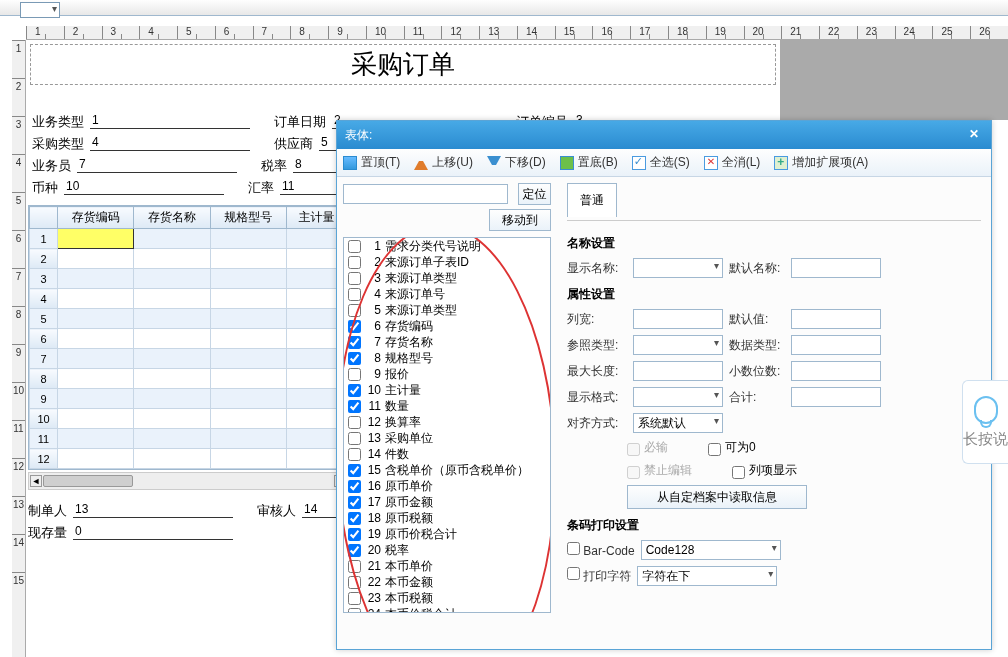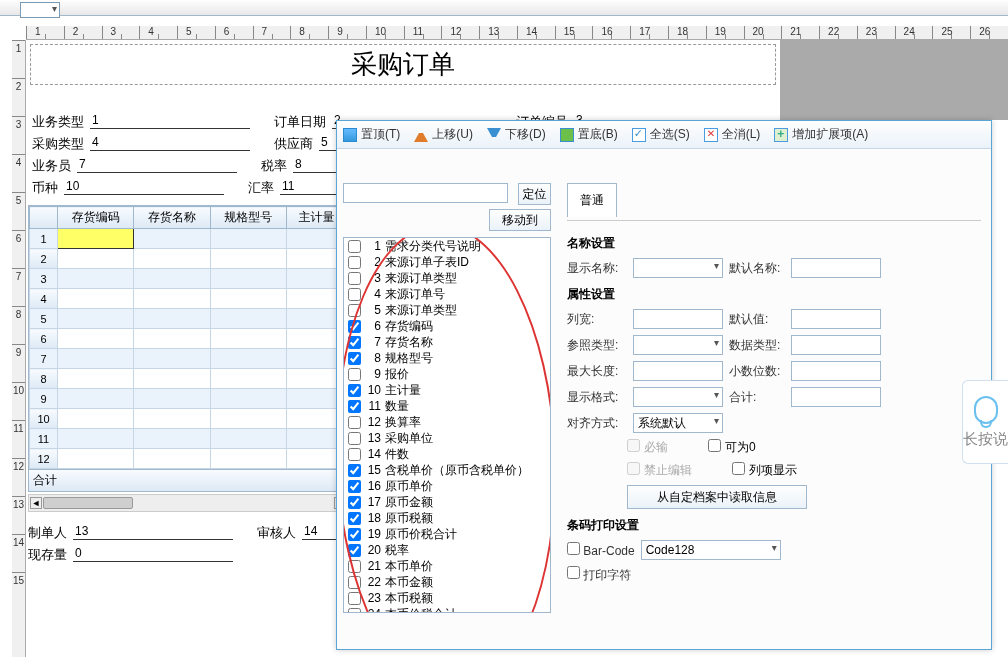--- a/index.html
+++ b/index.html
@@ -45,41 +45,41 @@
 .ic-down{width:0;height:0;border-left:5px solid transparent;border-right:5px solid transparent;border-top:9px solid #3a8fd0}
 .ic-bot{background:#6cc04a;border:1px solid #3a8fd0}
 .ic-chk{border:1px solid #4a9be0;position:relative;background:#fff}
 .ic-chk::after{content:"✓";position:absolute;left:1px;top:-2px;color:#3a8fd0;font-size:11px}
 .ic-x{border:1px solid #4a9be0;position:relative;background:#fff}
 .ic-x::after{content:"✕";position:absolute;left:2px;top:-1px;color:#d33;font-size:10px}
 .ic-add{border:1px solid #4a9be0;position:relative;background:#dff0d0}
 .ic-add::after{content:"+";position:absolute;left:2px;top:-2px;color:#3a8;font-size:12px;font-weight:bold}
 .dlg-body{position:absolute;top:56px;left:0;right:0;bottom:30px;display:flex}
 .left-pane{width:220px;padding:6px;display:flex;flex-direction:column}
-.search-row{display:flex;gap:10px;margin-bottom:4px;justify-content:flex-end}
+.search-row{display:flex;gap:10px;margin-bottom:4px;align-items:center;justify-content:flex-end}
 .search-row input{flex:1;height:20px;border:1px solid #9fb8ce;padding:0 4px}
 .mini-btn{height:22px;width:62px;border:1px solid #9fb8ce;background:linear-gradient(#fefefe,#eaf2f9);cursor:pointer;font-size:12px}
 .listbox{flex:1;border:1px solid #9fb8ce;background:#fff;overflow-y:scroll;overflow-x:hidden;position:relative;margin-top:2px}
 .listbox .item{display:flex;align-items:center;padding:0 4px;height:16px;font-size:12px;white-space:nowrap}
 .listbox .item input{margin-right:2px}
 .listbox .item .num{width:18px;text-align:right;margin-right:4px}
 .red-ellipse{position:absolute;pointer-events:none;border:2px solid #d33;border-radius:50%;width:220px;height:470px;left:-8px;top:-14px;transform:rotate(-2deg)}
 .right-pane{flex:1;padding:6px 10px;position:relative}
 .tab{display:inline-block;border:1px solid #9fb8ce;border-bottom:none;background:#fff;padding:8px 12px;font-size:12px;margin-bottom:-1px}
 .section{border-top:1px solid #ccc;padding-top:6px;margin-top:4px}
 .sec-title{font-weight:bold;font-size:12px;margin:8px 0 6px 0}
 .prop-row{display:flex;align-items:center;gap:6px;margin-bottom:6px}
 .prop-row label{width:60px;text-align:left;font-size:12px;color:#333}
 .prop-row .lbl2{width:56px}
 .prop-input{height:20px;border:1px solid #9fb8ce;background:#fff;width:90px;padding:0 4px}
 .combo{position:relative;display:inline-block}
 .combo::after{content:"▾";position:absolute;right:4px;top:2px;font-size:10px;color:#555;pointer-events:none}
 .combo .prop-input{padding-right:16px}
 .chk-row{display:flex;gap:40px;margin:6px 0 6px 60px}
-.chk-row label{display:flex;align-items:flex-start;gap:4px;font-size:12px}
+.chk-row label{display:flex;align-items:flex-end;gap:4px;font-size:12px}
 .chk-row input[disabled]+span{color:#aaa}
 .long-btn{width:180px;height:24px;border:1px solid #9fb8ce;background:linear-gradient(#fefefe,#eaf2f9);cursor:pointer;font-size:12px;margin:6px 0 6px 60px;display:block}
 .dlg-footer{position:absolute;bottom:0;left:0;right:0;height:30px;background:#f4f4f4;border-top:1px solid #ccc;display:flex;justify-content:flex-end;align-items:center;padding:0 10px;gap:10px}
 .dlg-footer button{width:70px;height:22px;border:1px solid #9fb8ce;background:linear-gradient(#fefefe,#eaf2f9);cursor:pointer;font-size:12px}
 
 .voice{position:absolute;right:0;top:380px;width:46px;height:84px;background:#fff;border:1px solid #d0e0ef;border-right:none;border-radius:6px 0 0 6px;display:flex;flex-direction:column;align-items:center;justify-content:center;gap:6px}
 .voice .mic{width:24px;height:28px;border:2px solid #6bc0f0;border-radius:12px;position:relative}
 .voice .mic::after{content:"";position:absolute;left:4px;right:4px;bottom:-6px;height:6px;border:2px solid #6bc0f0;border-top:none;border-radius:0 0 10px 10px}
 .voice span{font-size:15px;color:#888}
 .grayarea{position:absolute;left:780px;top:40px;width:228px;height:80px;background:#aaa}
@@ -278,21 +278,20 @@
           <tr>
             <td class="rownum">12</td>
             <td></td>
             <td></td>
             <td></td>
             <td></td>
           </tr>
         </tbody>
       </table>
   </div>
-  <div class="grid-footer" style="width:320px">合计</div>
   <div class="hscroll" style="width:320px">
     <div class="arrow l">◄</div>
       <div class="thumb"></div>
       <div class="arrow r">►</div>
   </div>
 
   <div class="bottom-fields">
     <div class="row">
       <div class="field">
           <label>制单人</label>
@@ -306,20 +305,24 @@
     <div class="row">
       <div class="field">
           <label>现存量</label>
           <span class="val">0</span>
         </div>
     </div>
   </div>
 </div>
 
 <div class="dialog">
+  <div class="dlg-title">
+    <span>表体:</span>
+    <span class="close">✕</span>
+  </div>
   <div class="toolbar">
     <div class="tbtn">
         <span class="ic ic-pin"></span>
         <span>置顶(T)</span>
       </div>
     <div class="tbtn">
         <span class="ic ic-up"></span>
         <span>上移(U)</span>
       </div>
     <div class="tbtn">
@@ -536,20 +539,21 @@
             </label>
         </div>
         <button class="long-btn">从自定档案中读取信息</button>
         <div class="sec-title">条码打印设置</div>
         <div class="prop-row" style="margin-left:0">
           <label style="width:auto"><input type="checkbox" style=""> <span>Bar-Code</span></label>
           <span class="combo"><input class="prop-input" style="width: 140px;" value="Code128"></span>
         </div>
         <div class="prop-row" style="margin-left:0">
           <label style="width:auto"><input type="checkbox" style=""> <span>打印字符</span></label>
+          <span class="combo"><input class="prop-input" style="width: 140px;" value="字符在下"></span>
         </div>
       </div>
     </div>
   </div>
 </div>
 
 <div class="voice">
   <div class="mic"></div>
   <span>长按说</span>
 </div>

